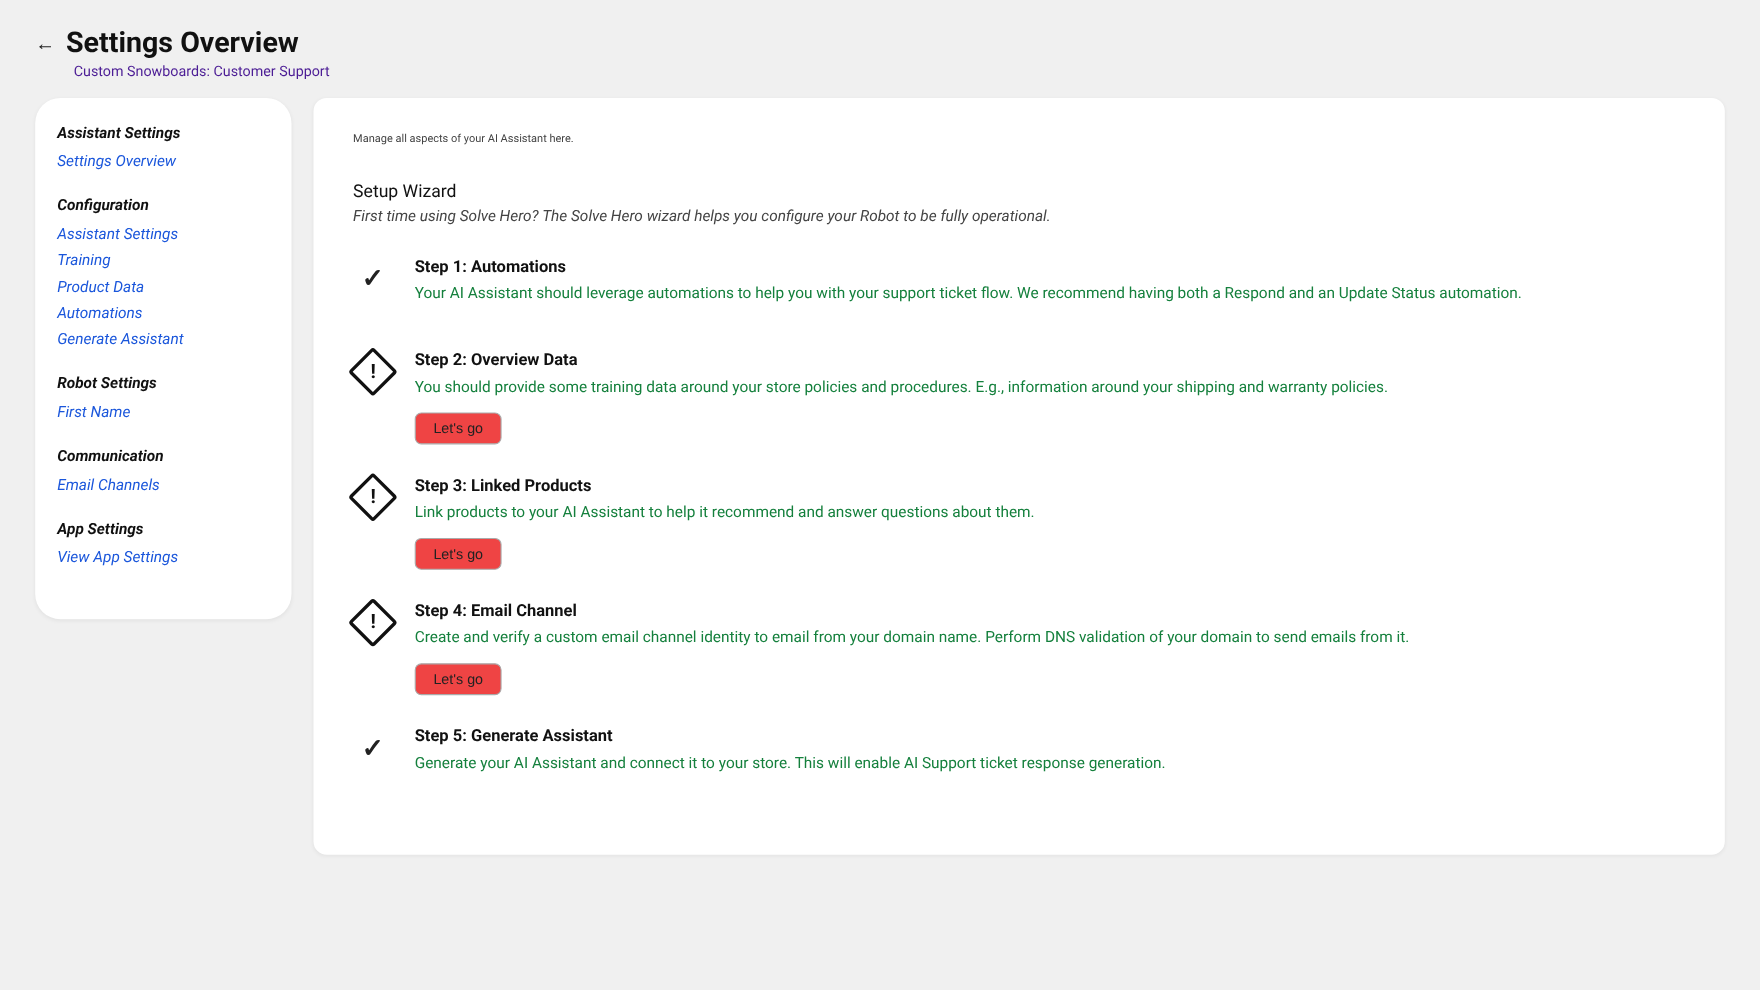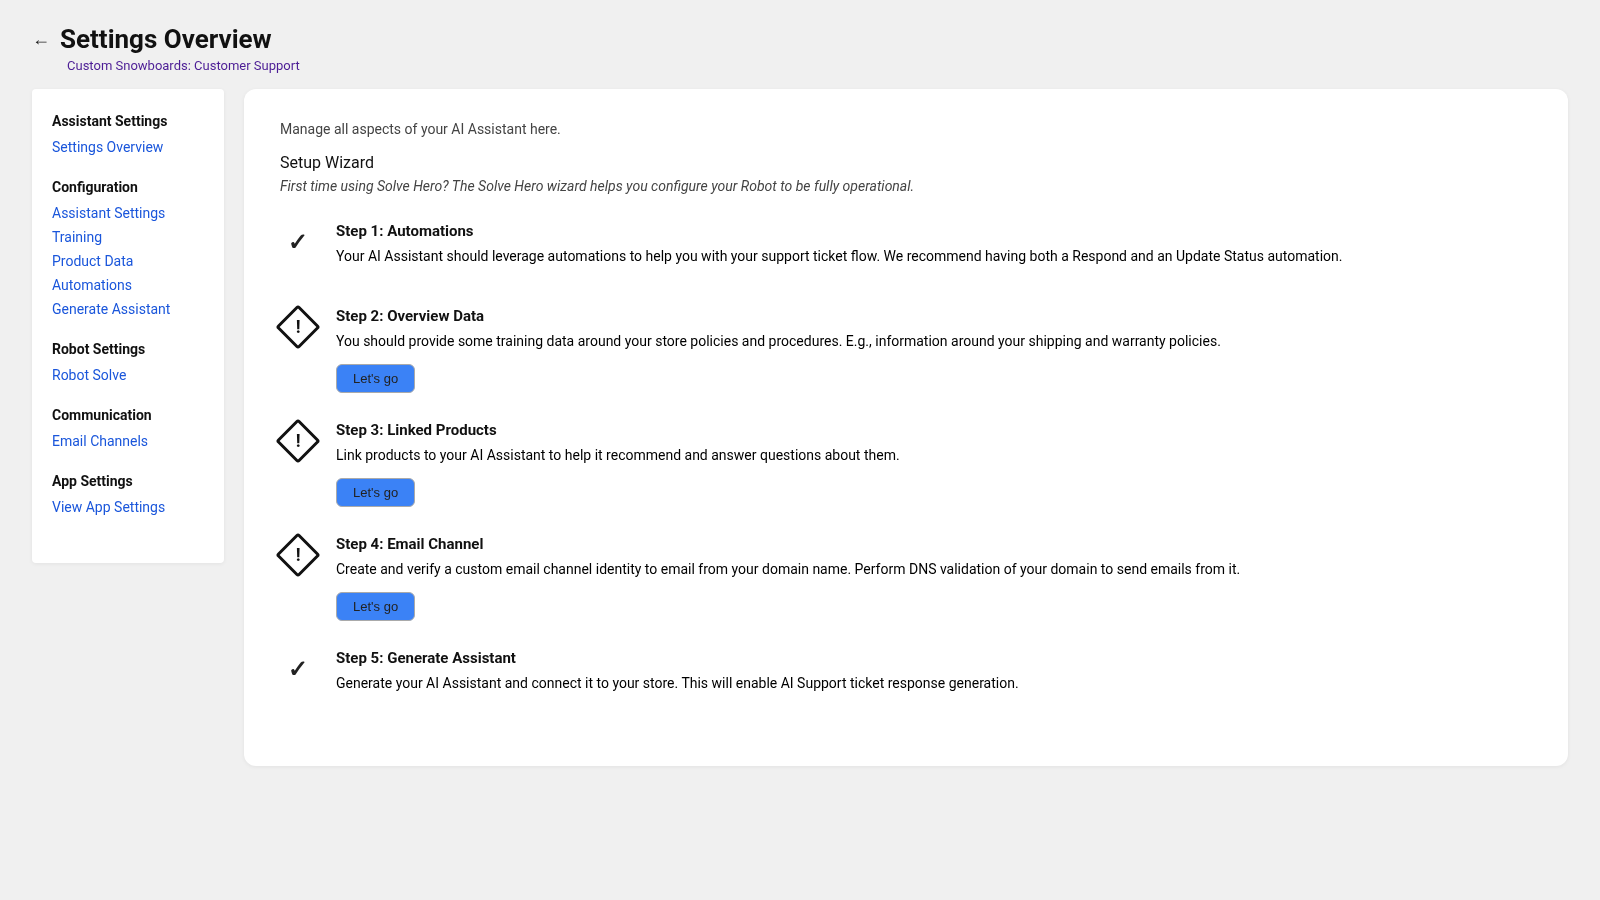--- a/index.html
+++ b/index.html
@@ -47,27 +47,28 @@
     }
 
     .main-layout {
       display: flex;
       gap: 20px;
       padding: 0 32px 32px 32px;
     }
 
     
     .sidebar {
-      width: 192px;
+      width: 233px;
       flex-shrink: 0;
       background: #fff;
-      border-radius: 4px;
+      border-radius: 23px;
       padding: 24px 20px;
       align-self: flex-start;
       box-shadow: 0 1px 4px rgba(0,0,0,0.06);
+      font-style: italic;
     }
 
     .sidebar-section {
       margin-bottom: 24px;
     }
 
     .sidebar-section-title {
       font-size: 14px;
       font-weight: 700;
       color: #111;
@@ -86,23 +87,23 @@
     
     .main-content {
       flex: 1;
       background: #fff;
       border-radius: 12px;
       padding: 32px 36px;
       box-shadow: 0 1px 4px rgba(0,0,0,0.06);
     }
 
     .manage-text {
-      font-size: 14px;
+      font-size: 10px;
       color: #444;
-      margin-bottom: 16px;
+      margin-bottom: 32px;
     }
 
     .setup-wizard-title {
       font-size: 16px;
       font-weight: 400;
       color: #111;
       margin-bottom: 6px;
     }
 
     .setup-wizard-desc {
@@ -162,31 +163,31 @@
 
     .step-title {
       font-size: 15px;
       font-weight: 700;
       color: #111;
       margin-bottom: 6px;
     }
 
     .step-desc {
       font-size: 14px;
-      color: #000000;
+      color: #15803d;
       margin-bottom: 12px;
       line-height: 1.5;
     }
 
     .lets-go-btn {
       display: inline-block;
       padding: 6px 16px;
       border: 1.5px solid #aaa;
       border-radius: 6px;
-      background: #3b82f6;
+      background: #ef4444;
       font-size: 13px;
       color: #222;
       cursor: pointer;
       font-weight: 500;
     }
   </style>
 </head>
 <body>
 
 <div class="page-header">
@@ -210,21 +211,21 @@
       <div class="sidebar-section-title">Configuration</div>
       <a class="sidebar-link">Assistant Settings</a>
       <a class="sidebar-link">Training</a>
       <a class="sidebar-link">Product Data</a>
       <a class="sidebar-link">Automations</a>
       <a class="sidebar-link">Generate Assistant</a>
     </div>
 
     <div class="sidebar-section">
       <div class="sidebar-section-title">Robot Settings</div>
-      <a class="sidebar-link">Robot Solve</a>
+      <a class="sidebar-link">First Name</a>
     </div>
 
     <div class="sidebar-section">
       <div class="sidebar-section-title">Communication</div>
       <a class="sidebar-link">Email Channels</a>
     </div>
 
     <div class="sidebar-section">
       <div class="sidebar-section-title">App Settings</div>
       <a class="sidebar-link">View App Settings</a>

